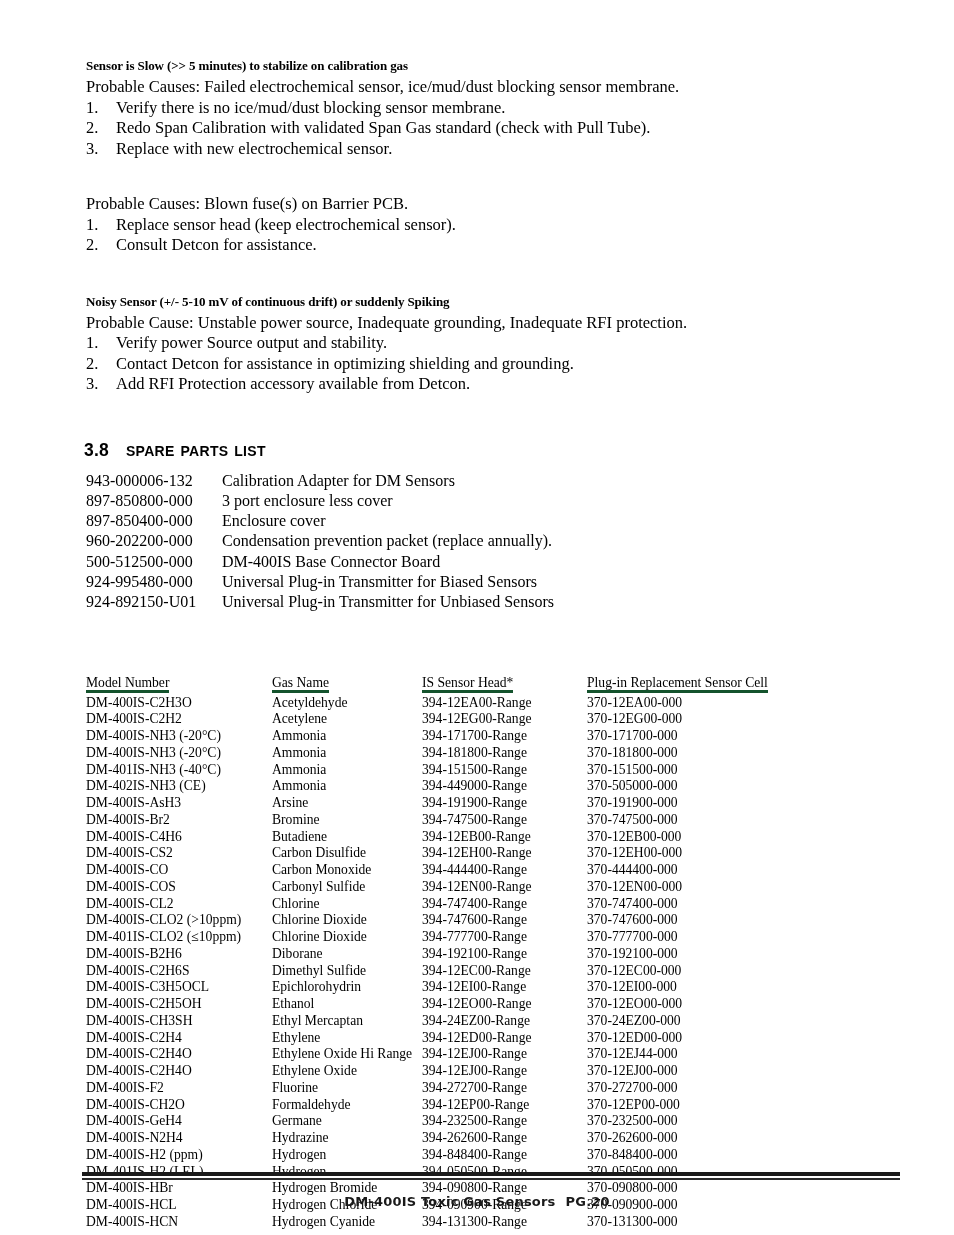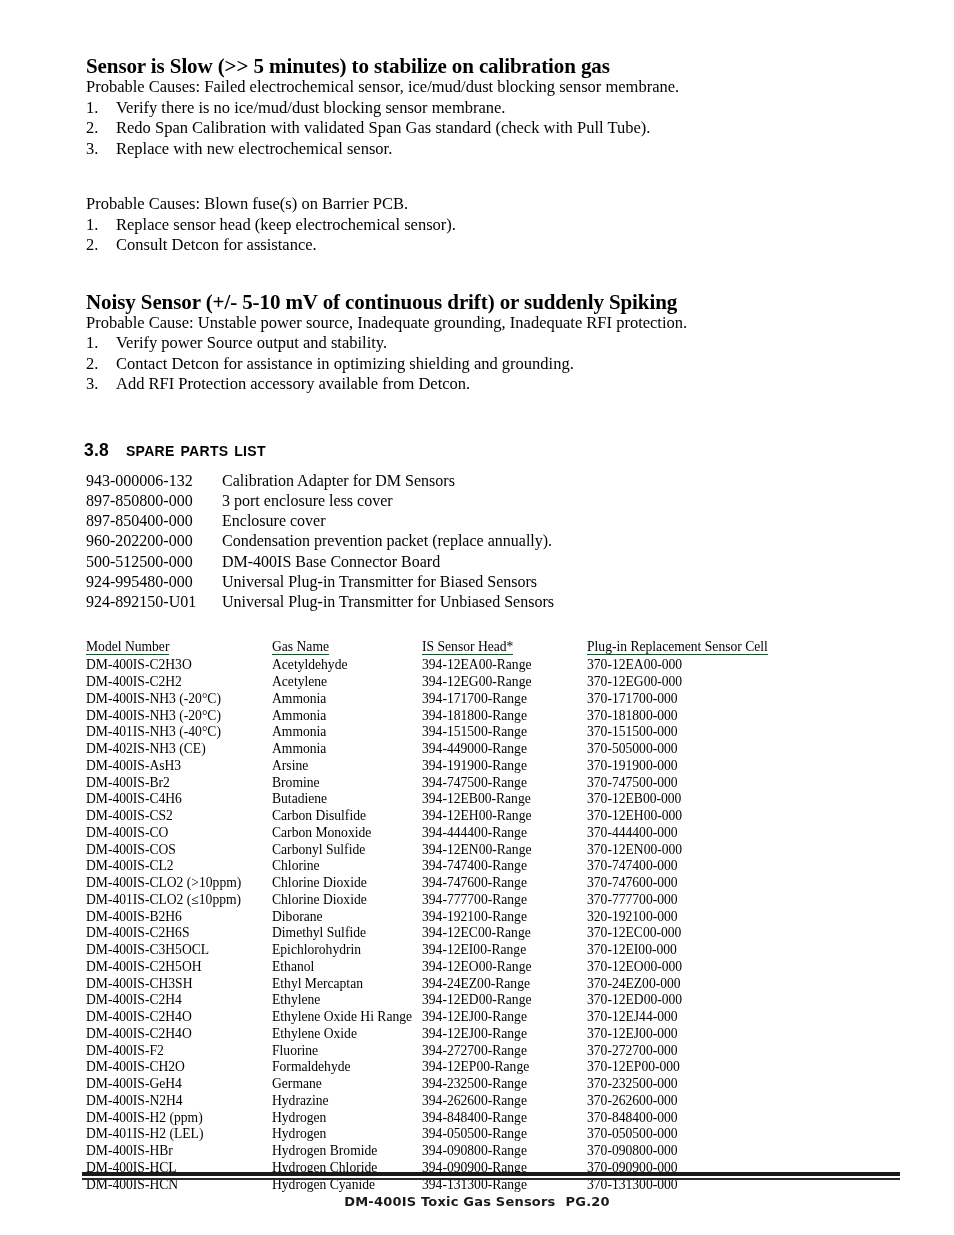--- a/index.html
+++ b/index.html
@@ -27,21 +27,21 @@
     left: 84px;
     top: 56px;
     width: 820px;
   }
 
   
   .ts-block { margin-bottom: 22px; }
   .ts-heading {
     font-family: "Liberation Serif", serif;
     font-weight: bold;
-    font-size: 21px;
+    font-size: 13px;
     line-height: 20px;
     letter-spacing: -0.1px;
     margin: 0 0 1px 2px;
   }
   .ts-causes {
     font-size: 16.5px;
     line-height: 20.5px;
     margin: 0 0 0 2px;
   }
   .ts-list {
@@ -112,24 +112,25 @@
     padding: 0;
     text-align: left;
     font-weight: normal;
     vertical-align: top;
     white-space: nowrap;
   }
   .model-table thead th {
     padding-bottom: 2px;
   }
   .model-table thead th span.hdr {
-    border-bottom: 1px solid #14532d;
+    border-bottom: 3px solid #14532d;
     display: inline-block;
     padding-bottom: 0px;
     line-height: 15px;
+    margin-top: 36px;
   }
   .col-model  { width: 186px; }
   .col-gas    { width: 150px; }
   .col-head   { width: 165px; }
   .col-cell   { width: auto; }
 
   
   .footer-rule-wrap {
     position: absolute;
     left: 82px;
@@ -337,21 +338,21 @@
           <tr>
             <td class="col-model">DM-401IS-CLO2 (≤10ppm)</td>
             <td class="col-gas">Chlorine Dioxide</td>
             <td class="col-head">394-777700-Range</td>
             <td class="col-cell">370-777700-000</td>
           </tr>
           <tr>
             <td class="col-model">DM-400IS-B2H6</td>
             <td class="col-gas">Diborane</td>
             <td class="col-head">394-192100-Range</td>
-            <td class="col-cell">320-192100-000</td>
+            <td class="col-cell">370-192100-000</td>
           </tr>
           <tr>
             <td class="col-model">DM-400IS-C2H6S</td>
             <td class="col-gas">Dimethyl Sulfide</td>
             <td class="col-head">394-12EC00-Range</td>
             <td class="col-cell">370-12EC00-000</td>
           </tr>
           <tr>
             <td class="col-model">DM-400IS-C3H5OCL</td>
             <td class="col-gas">Epichlorohydrin</td>

